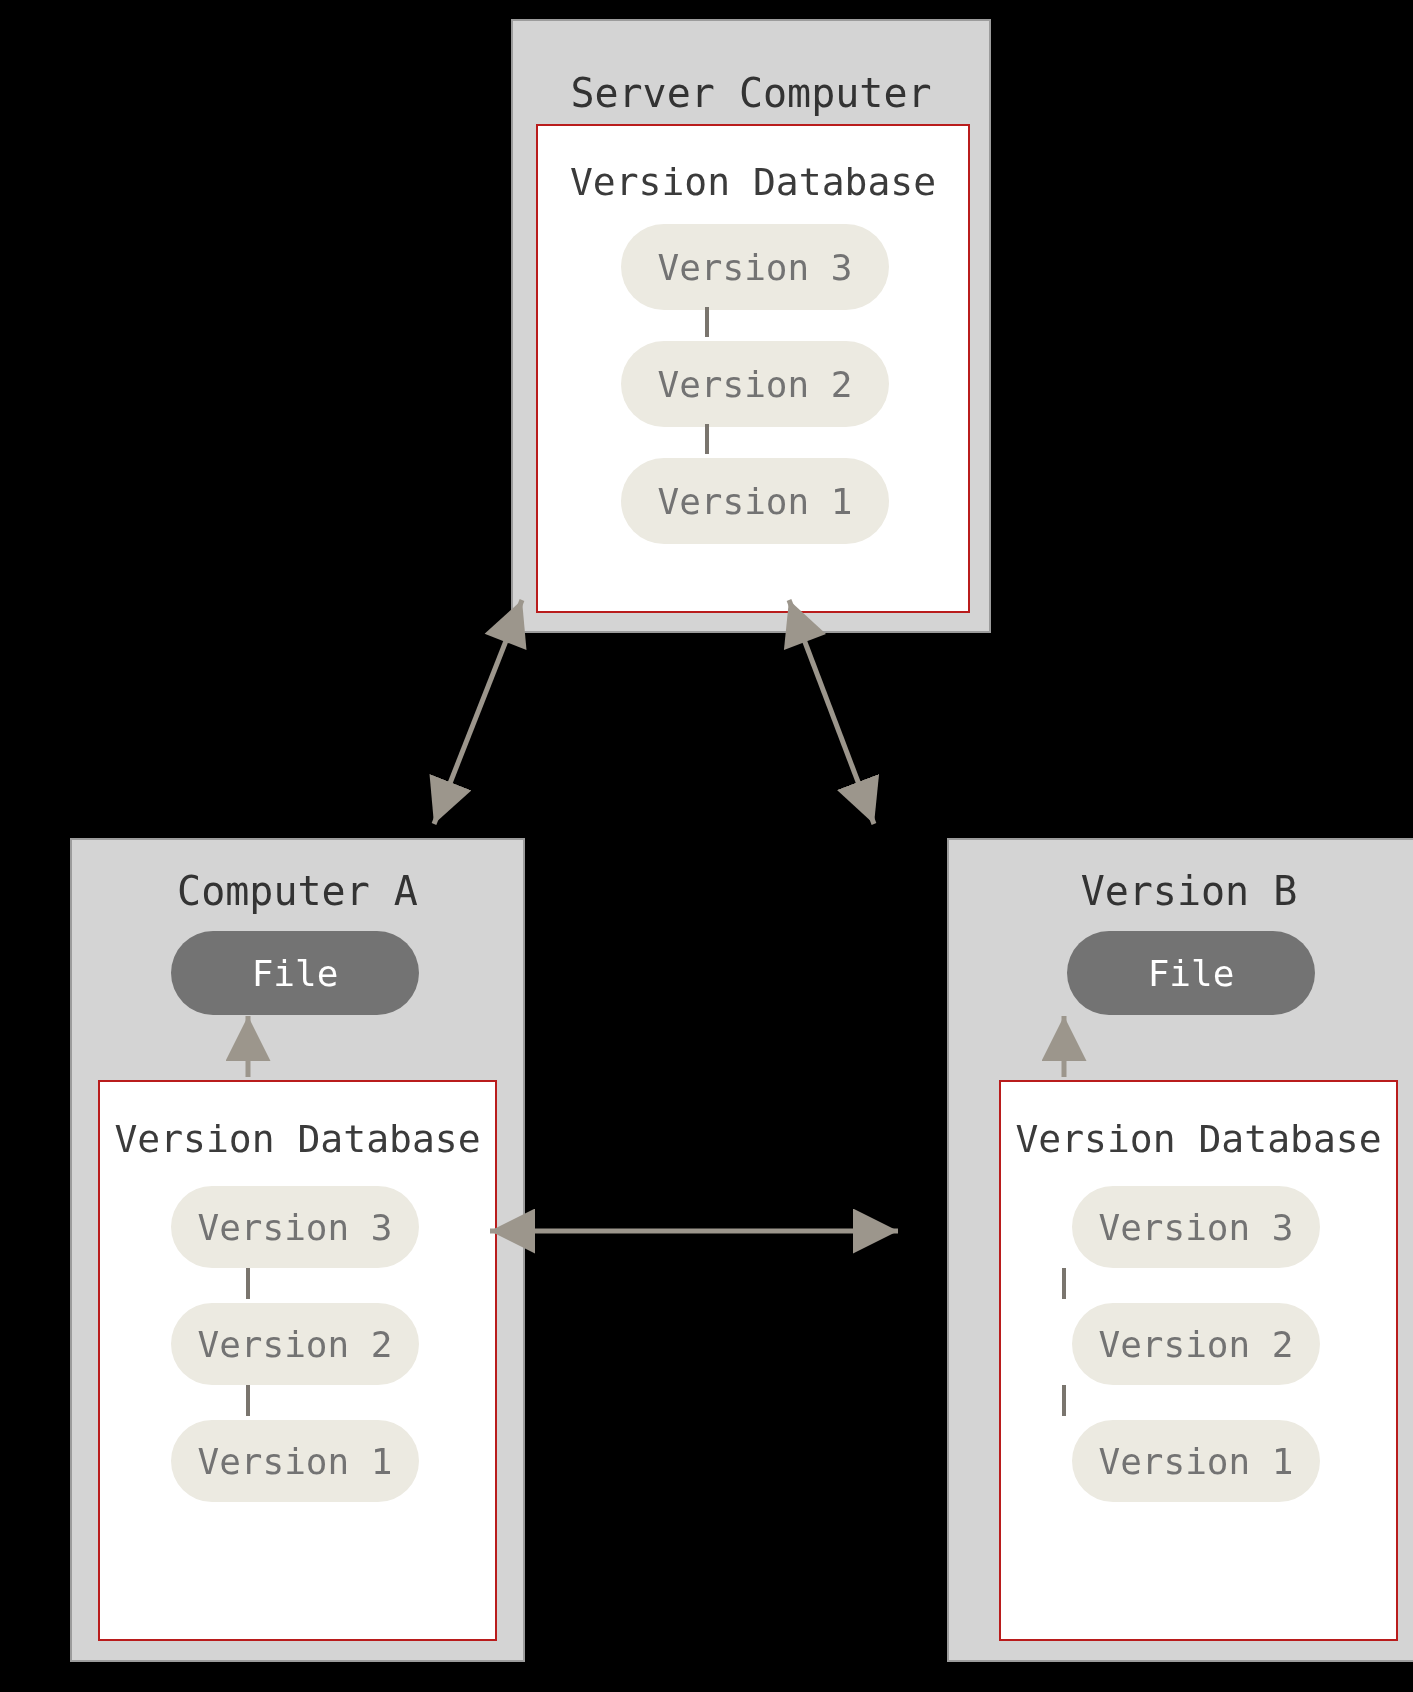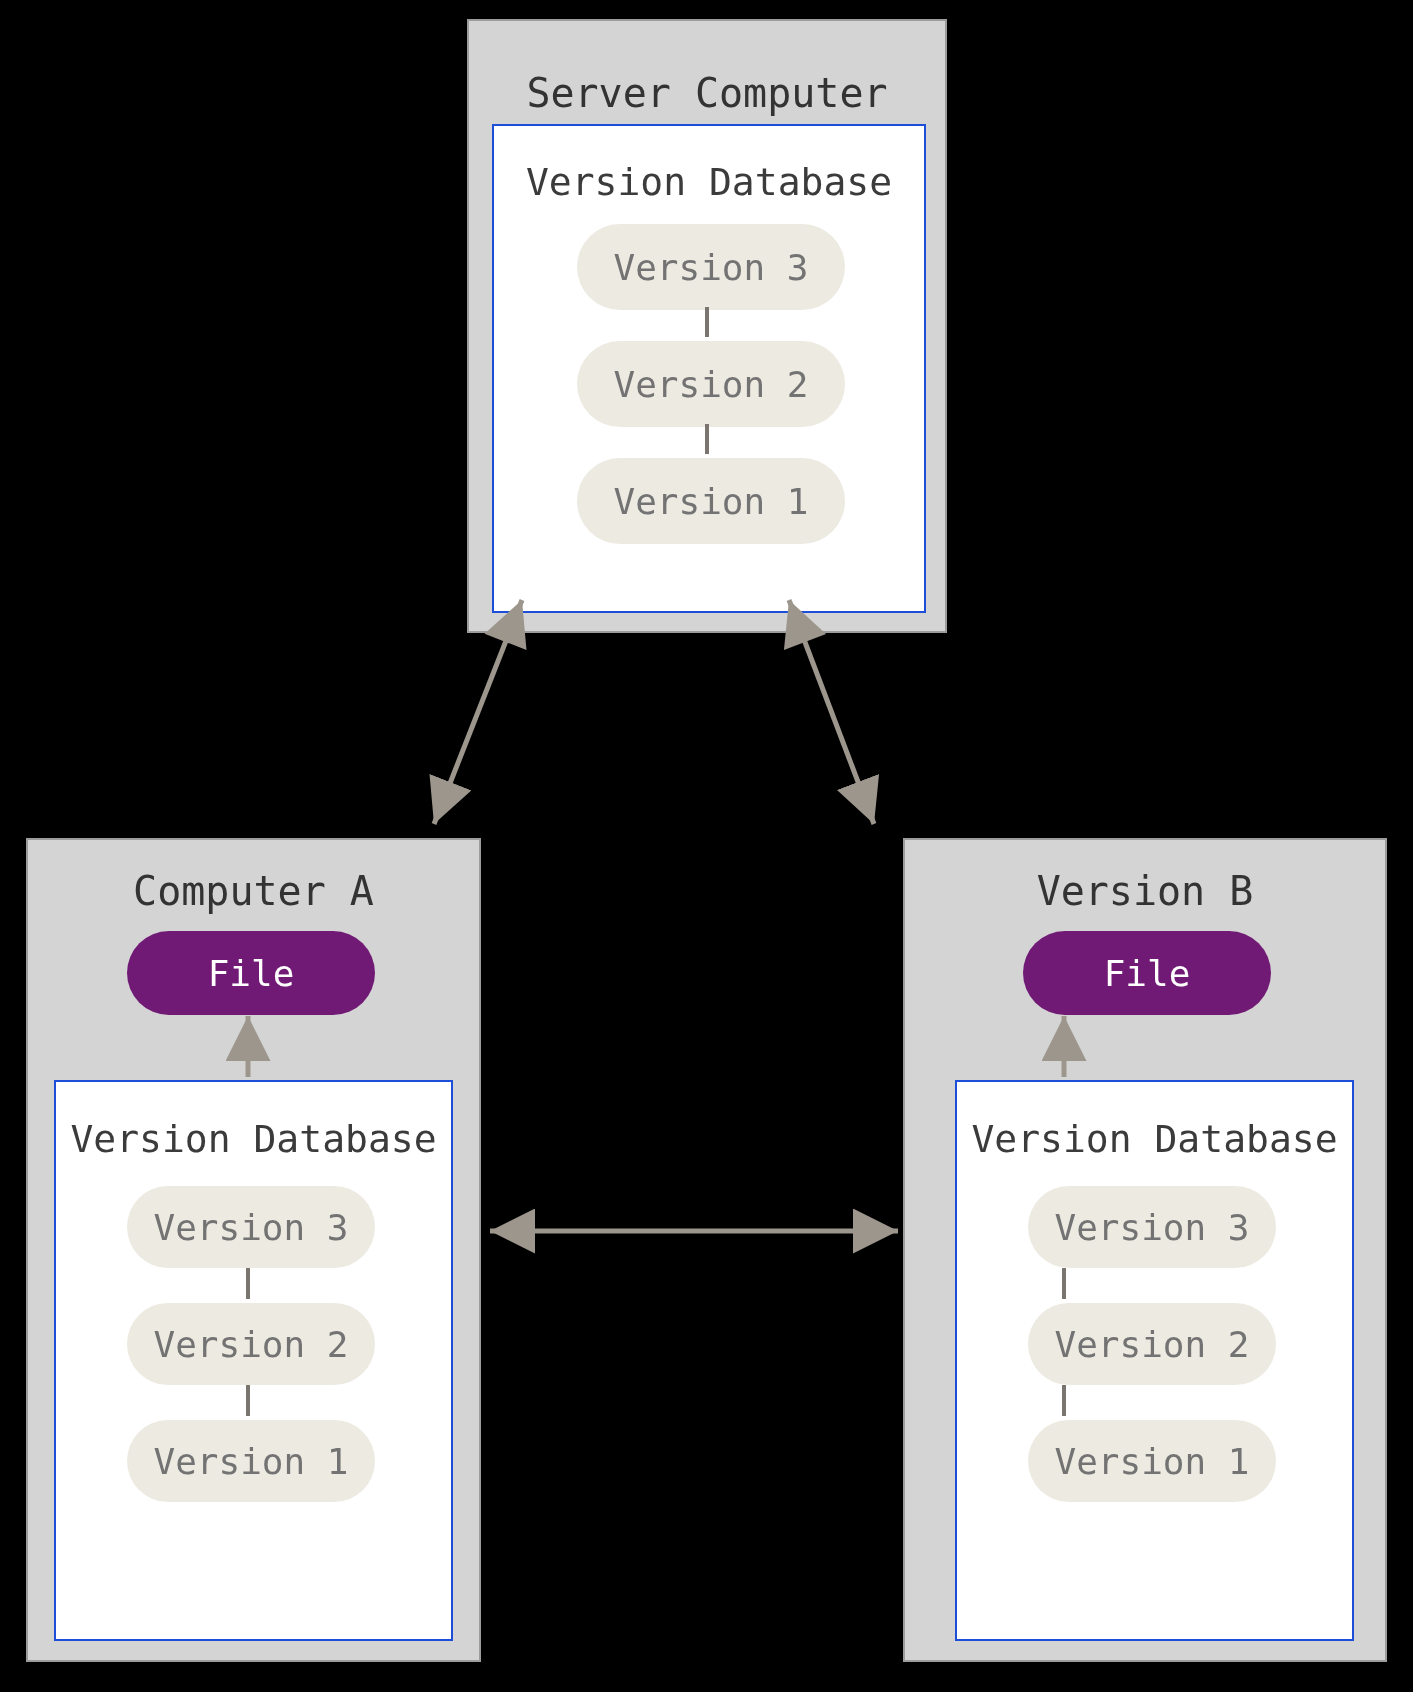--- a/index.html
+++ b/index.html
@@ -21,25 +21,26 @@
     left: 0;
     width: 1413px;
     height: 1692px;
     pointer-events: none;
   }
   .cluster {
     position: absolute;
     background: #D4D4D4;
     border: 2px solid #9C9C9C;
     box-sizing: border-box;
+    margin-left: 44px;
   }
   .subcluster {
     position: absolute;
     background: #FFFFFF;
-    border: 2px solid #1d4ed8;
+    border: 2px solid #b91c1c;
     box-sizing: border-box;
   }
   .cluster-title {
     position: absolute;
     width: 100%;
     text-align: center;
     color: #333333;
     font-size: 40px;
     letter-spacing: 0px;
     white-space: nowrap;
@@ -58,21 +59,21 @@
     border-radius: 999px;
     display: flex;
     align-items: center;
     justify-content: center;
     color: #737373;
     font-size: 36px;
     box-sizing: border-box;
     white-space: nowrap;
   }
   .pill.file {
-    background: #701a75;
+    background: #737373;
     color: #FFFFFF;
   }
 </style>
 </head>
 <body>
 
 <div id="canvas">
 
   <div class="cluster" style="left:467px; top:19px; width:480px; height:614px;">
     <div class="cluster-title" style="top:49px; left:0;">Server Computer</div>

